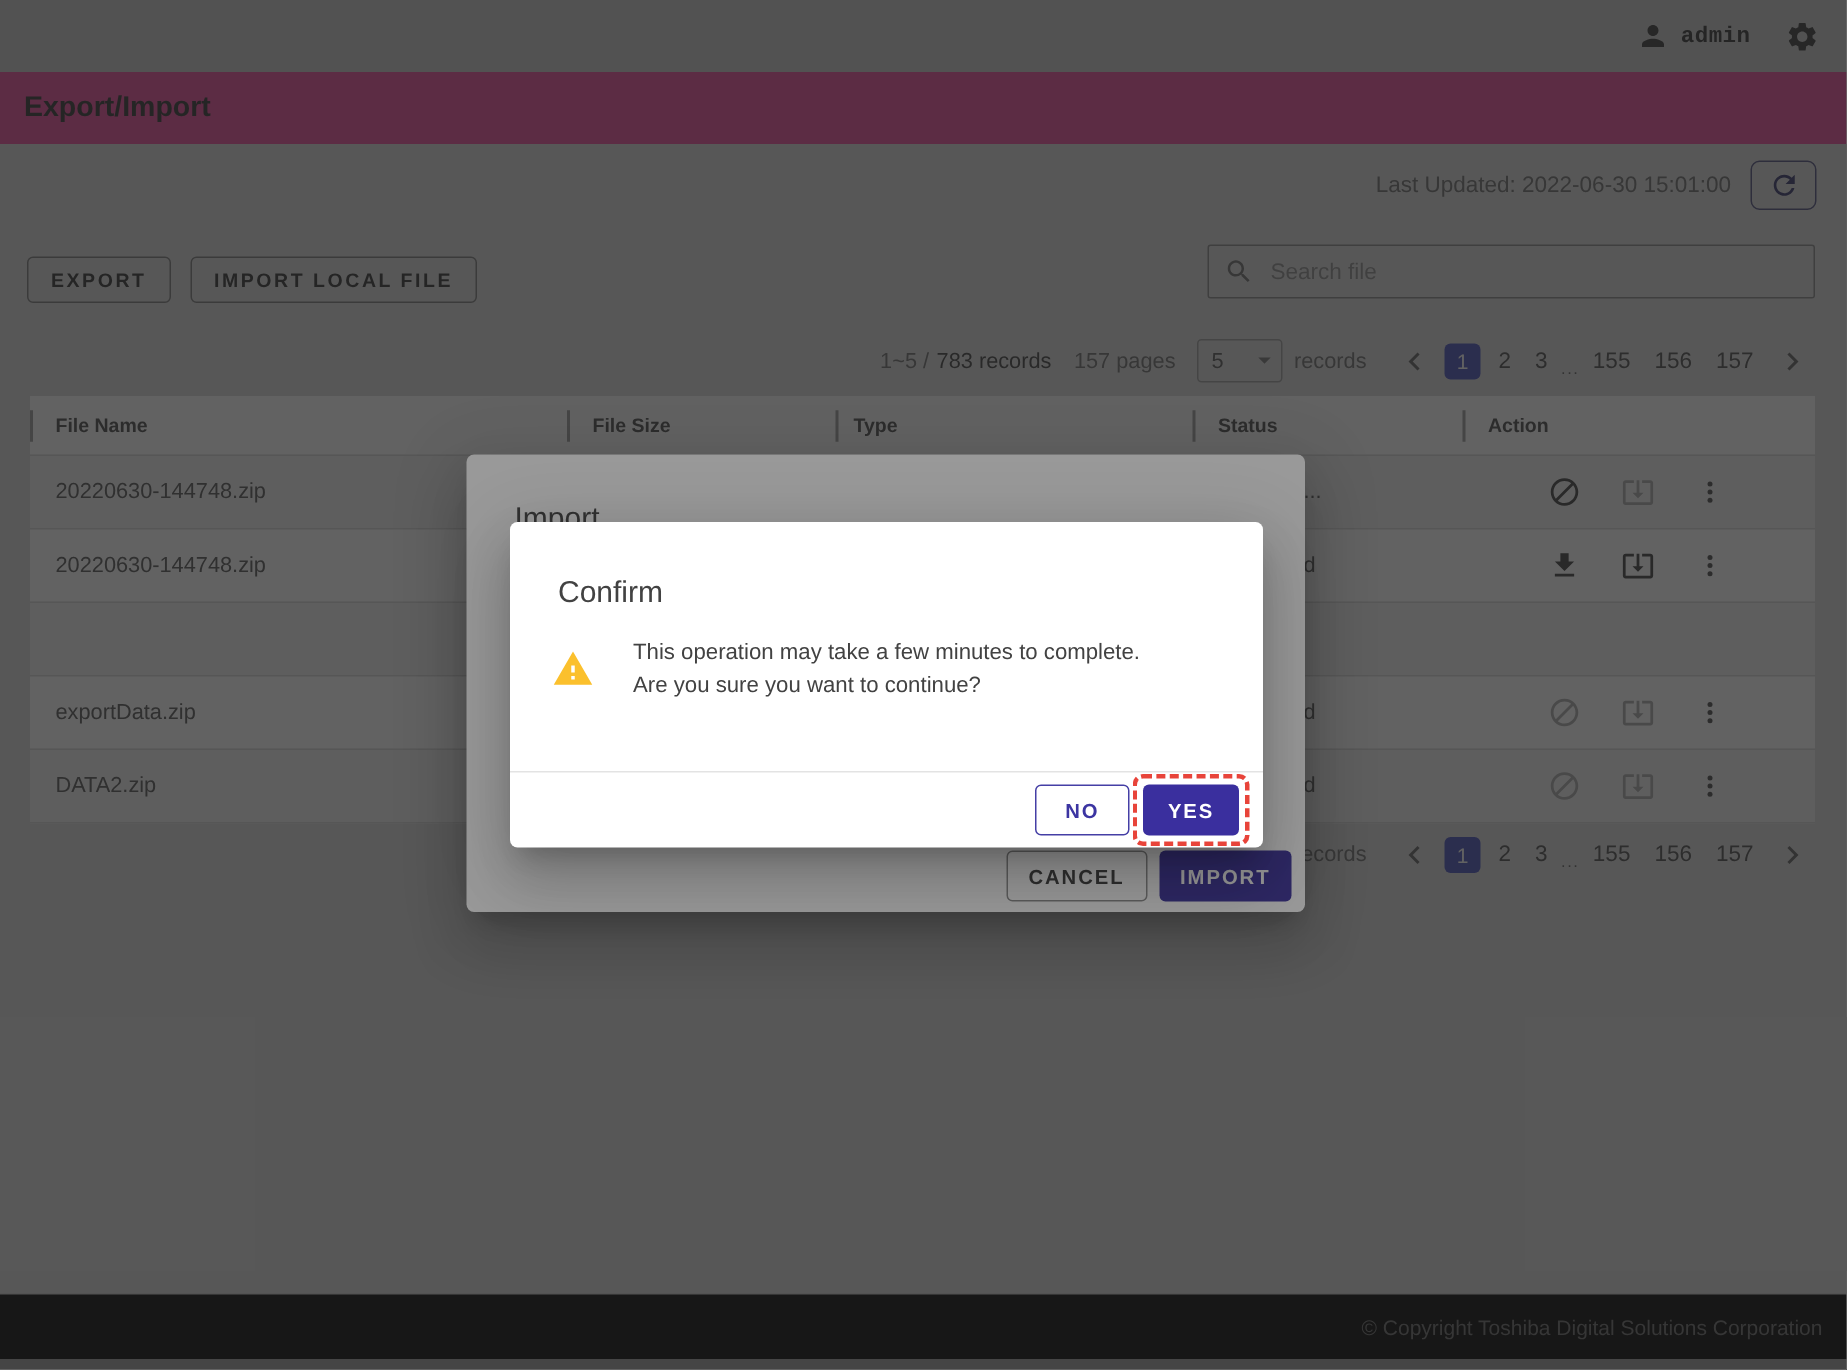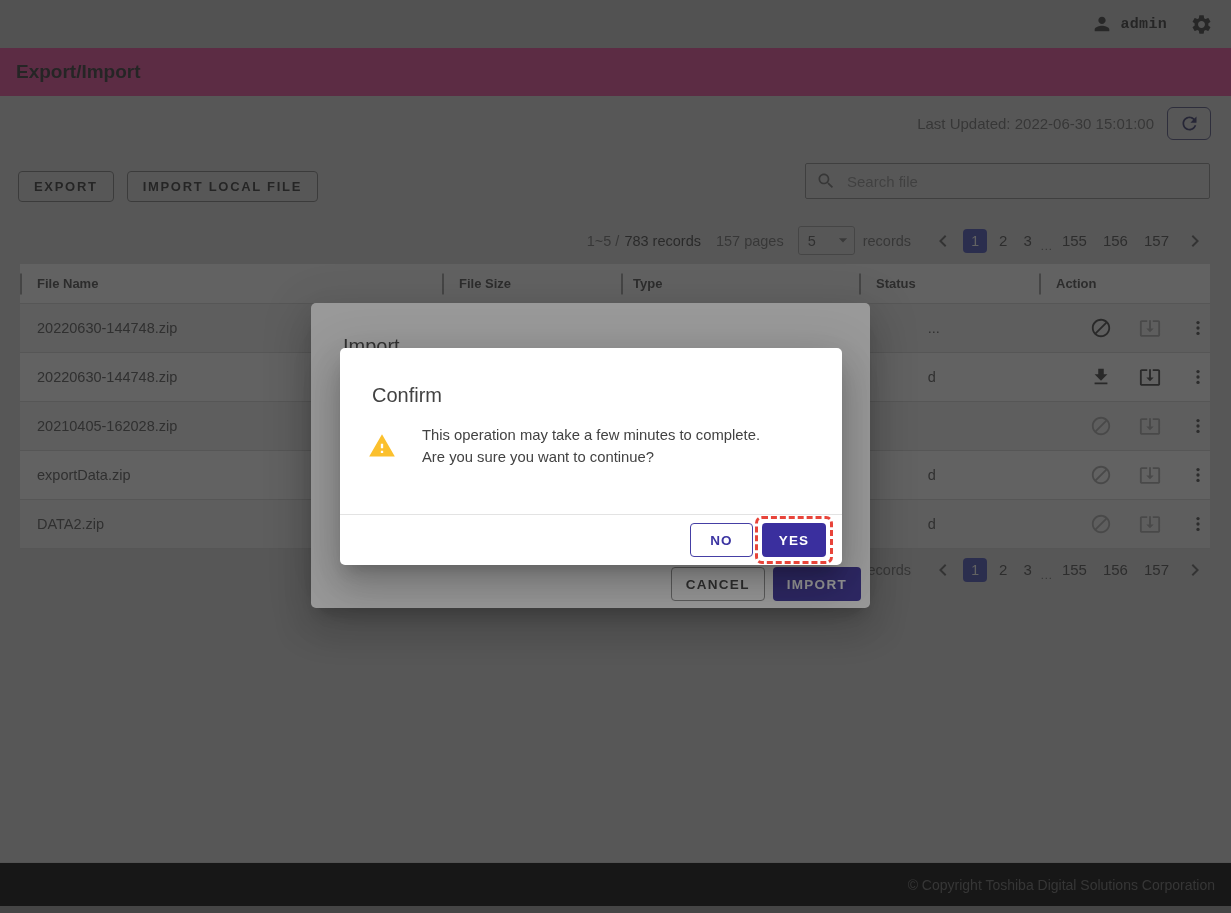--- a/index.html
+++ b/index.html
@@ -44,21 +44,21 @@
   .chev.left{margin-left:20px;}
   .chev.right{margin-left:6px;}
   .pgchip{width:24px;height:24px;margin:0 4px 0 8px;border:none;border-radius:4px;background:#4750bd;color:#fff;font-size:14px;display:flex;align-items:center;justify-content:center;padding:0;}
   .pgnum{background:none;border:none;margin:0 8px;padding:0;color:#4c4c4c;font-size:15px;}
   .pgell{align-self:flex-end;margin:0 1px 2px 1px;color:#636363;font-size:11px;letter-spacing:1px;}
 
   .table{position:absolute;left:20px;right:21px;top:264px;background:#fff;border-bottom:1px solid #d9d9d9;}
   .thead{display:flex;height:39px;align-items:center;}
   .th{position:relative;font-size:13px;font-weight:700;color:#4a4a4a;padding-left:17px;box-sizing:border-box;}
   .th::before{content:"";position:absolute;left:0;top:50%;transform:translateY(-50%);width:2px;height:21px;background:#9d9d9d;}
-  .c1{width:422px;} .c2{width:179px;} .c3{width:238px;padding-left:12px;} .c4{width:180px;} .c5{flex:1;}
+  .c1{width:358px;} .c2{width:179px;} .c3{width:238px;padding-left:12px;} .c4{width:180px;} .c5{flex:1;}
   .trow{display:flex;height:48px;align-items:center;border-top:1px solid #d9d9d9;font-size:14.5px;color:#555;}
   .trow.striped{background:#f3f3f3;}
   .td{padding-left:17px;box-sizing:border-box;white-space:nowrap;overflow:hidden;}
   .td.status{padding-left:74px;}
   .actions{display:flex;align-items:center;gap:27px;padding-left:57px;}
   .abtn{background:none;border:none;padding:0;width:22px;height:22px;}
   .abtn svg{width:22px;height:22px;}
   .abtn.kebab svg{width:20px;height:20px;}
   .on{color:#3d3d3d;} .off{color:#ababab;} .more{color:#4a4a4a;}
 
@@ -214,21 +214,20 @@
             <svg class="i" viewBox="0 0 24 24">
               <circle cx="12" cy="5.5" r="2"></circle>
               <circle cx="12" cy="12" r="2"></circle>
               <circle cx="12" cy="18.5" r="2"></circle>
             </svg>
           </button>
       </div>
     </div>
 
     <div class="trow striped">
-      <div class="td c1">20210405-162028.zip</div>
       <div class="td c2"></div>
       <div class="td c3"></div>
       <div class="td c4 status"></div>
       <div class="c5 actions">
         <button class="abtn off">
             <svg class="i" viewBox="0 0 24 24">
               <path d="M12 2C6.48 2 2 6.48 2 12s4.48 10 10 10 10-4.48 10-10S17.52 2 12 2zM4 12c0-4.42 3.58-8 8-8 1.85 0 3.55.63 4.9 1.69L5.69 16.9C4.63 15.55 4 13.85 4 12zm8 8c-1.85 0-3.55-.63-4.9-1.69L18.31 7.1C19.37 8.45 20 10.15 20 12c0 4.42-3.58 8-8 8z"></path>
             </svg>
           </button>
         <button class="abtn off">

